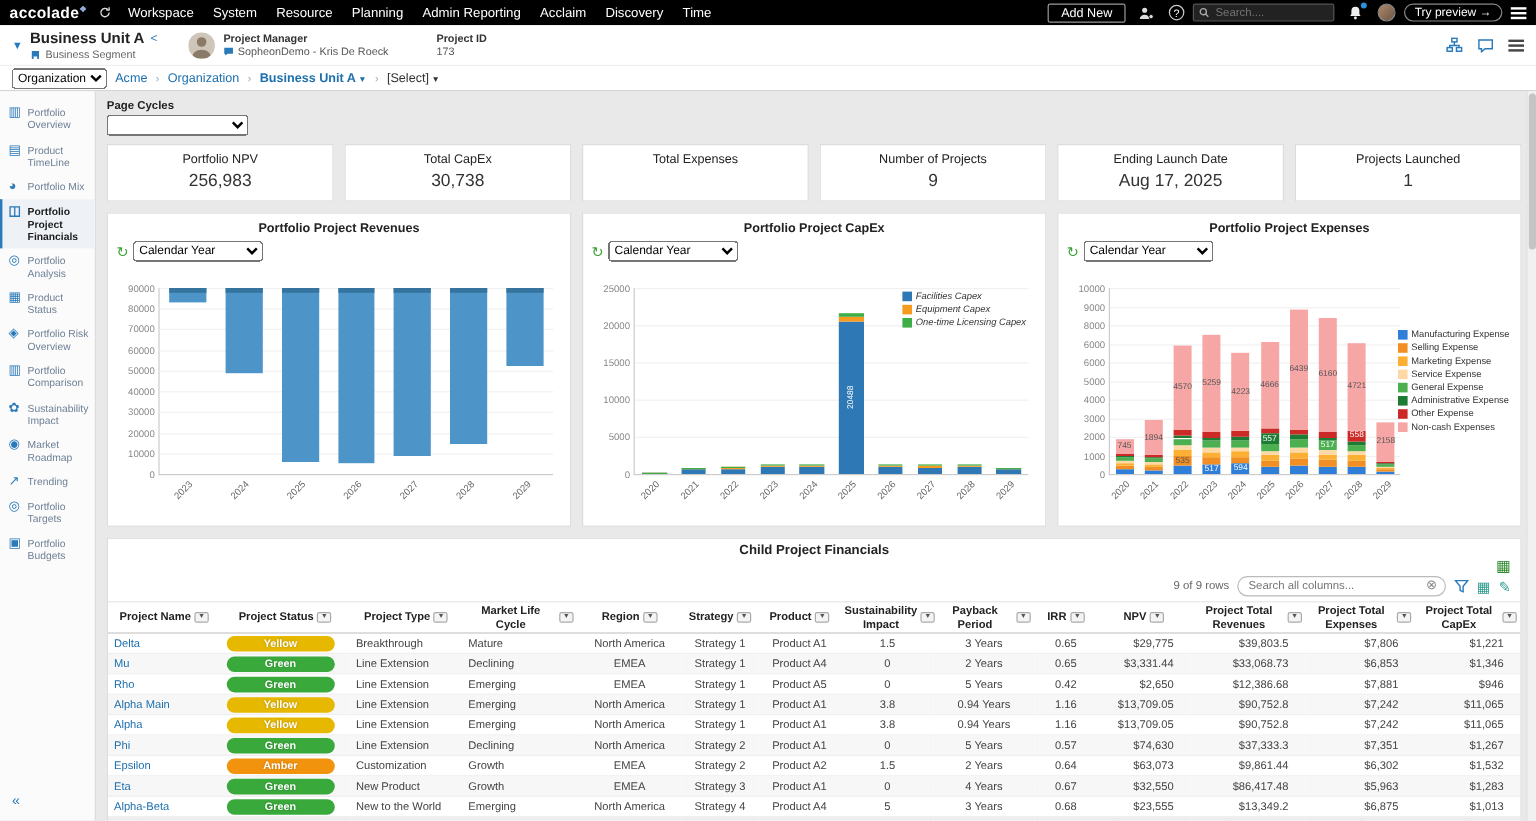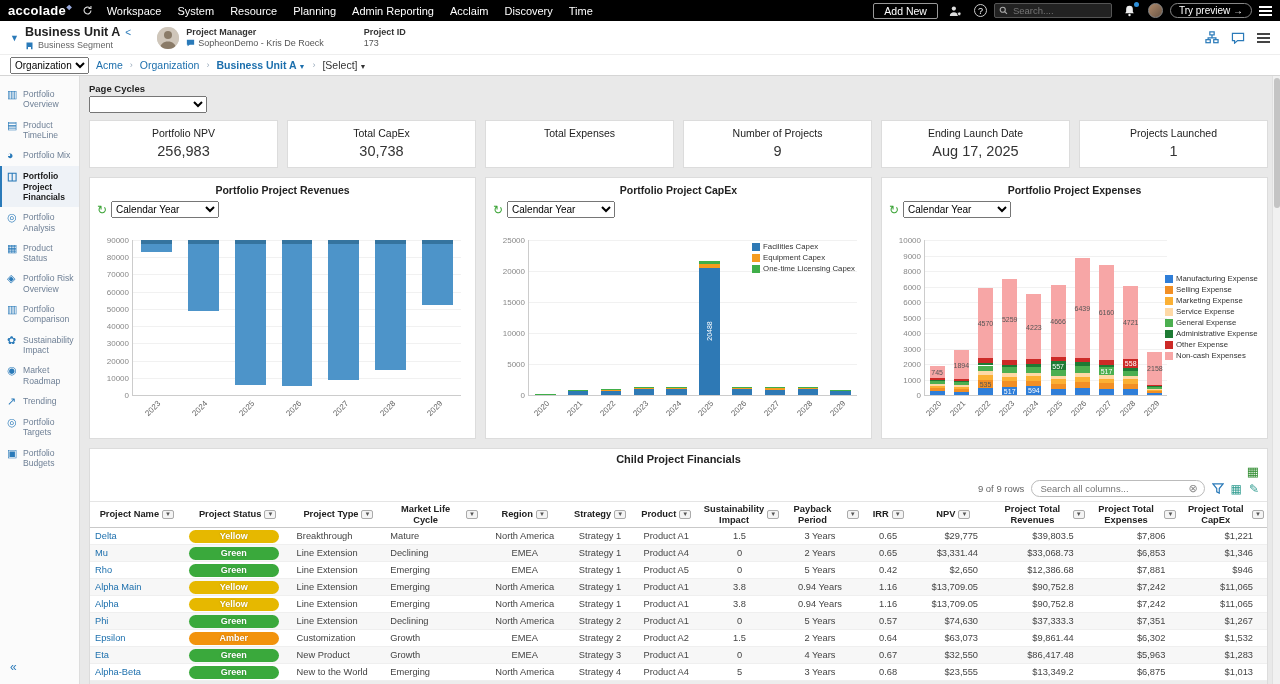--- a/index.html
+++ b/index.html
@@ -437,21 +437,21 @@
             <div class="seg" style="left: 235.832px; width: 20.336px; height: 1.426px; bottom: 5.27px; background: rgb(245, 156, 32);"></div>
             <div class="seg" style="left: 235.832px; width: 20.336px; height: 1.116px; bottom: 6.696px; background: rgb(63, 174, 73);"></div>
             <div class="xlab" style="left: 248.8px; top: 159px;">2028</div>
             <div class="seg" style="left: 268.632px; width: 20.336px; height: 5.58px; bottom: 0px; background: rgb(46, 121, 181);"></div>
             <div class="seg" style="left: 268.632px; width: 20.336px; height: 1.55px; bottom: 5.58px; background: rgb(245, 156, 32);"></div>
             <div class="seg" style="left: 268.632px; width: 20.336px; height: 1.24px; bottom: 7.13px; background: rgb(63, 174, 73);"></div>
             <div class="xlab" style="left: 281.6px; top: 159px;">2029</div>
             <div class="seg" style="left: 301.432px; width: 20.336px; height: 3.72px; bottom: 0px; background: rgb(46, 121, 181);"></div>
             <div class="seg" style="left: 301.432px; width: 20.336px; height: 0.93px; bottom: 3.72px; background: rgb(245, 156, 32);"></div>
             <div class="seg" style="left: 301.432px; width: 20.336px; height: 0.62px; bottom: 4.65px; background: rgb(63, 174, 73);"></div>
-            <div class="legend" style="right: 2px; top: 2px;">
+            <div class="legend" style="right: 2px; top: 2px; font-style: italic;">
               <div class="legend-item">
                 <span class="legend-swatch" style="background: rgb(46, 121, 181);"></span>
                 <span>Facilities Capex</span>
               </div>
               <div class="legend-item">
                 <span class="legend-swatch" style="background: rgb(245, 156, 32);"></span>
                 <span>Equipment Capex</span>
               </div>
               <div class="legend-item">
                 <span class="legend-swatch" style="background: rgb(63, 174, 73);"></span>

